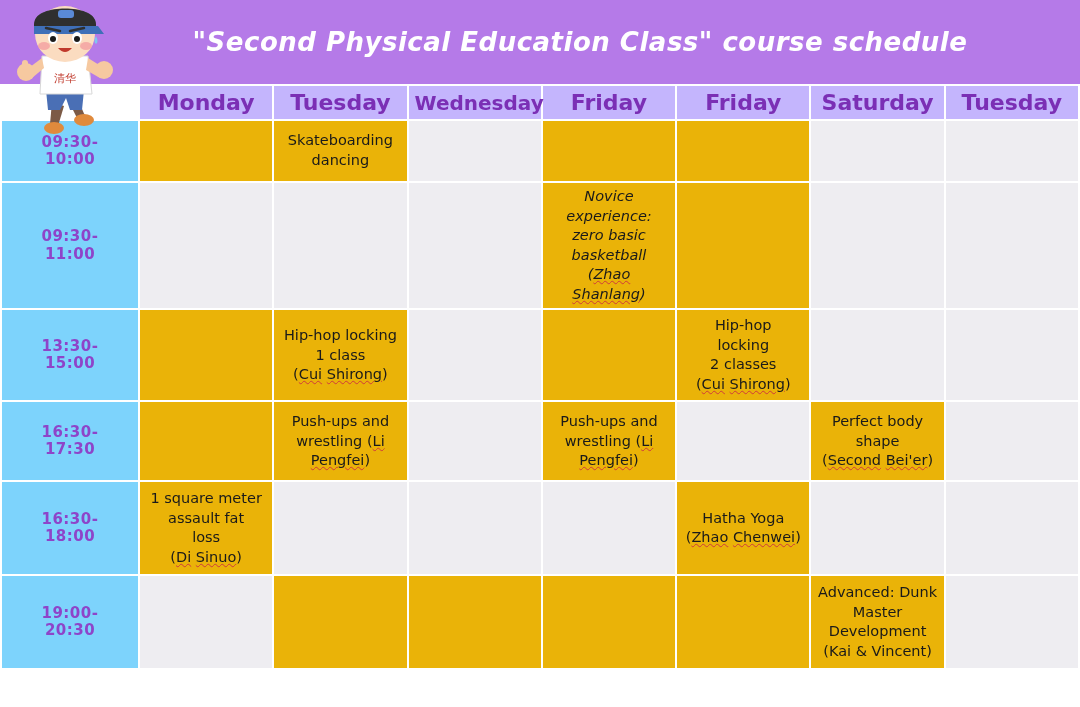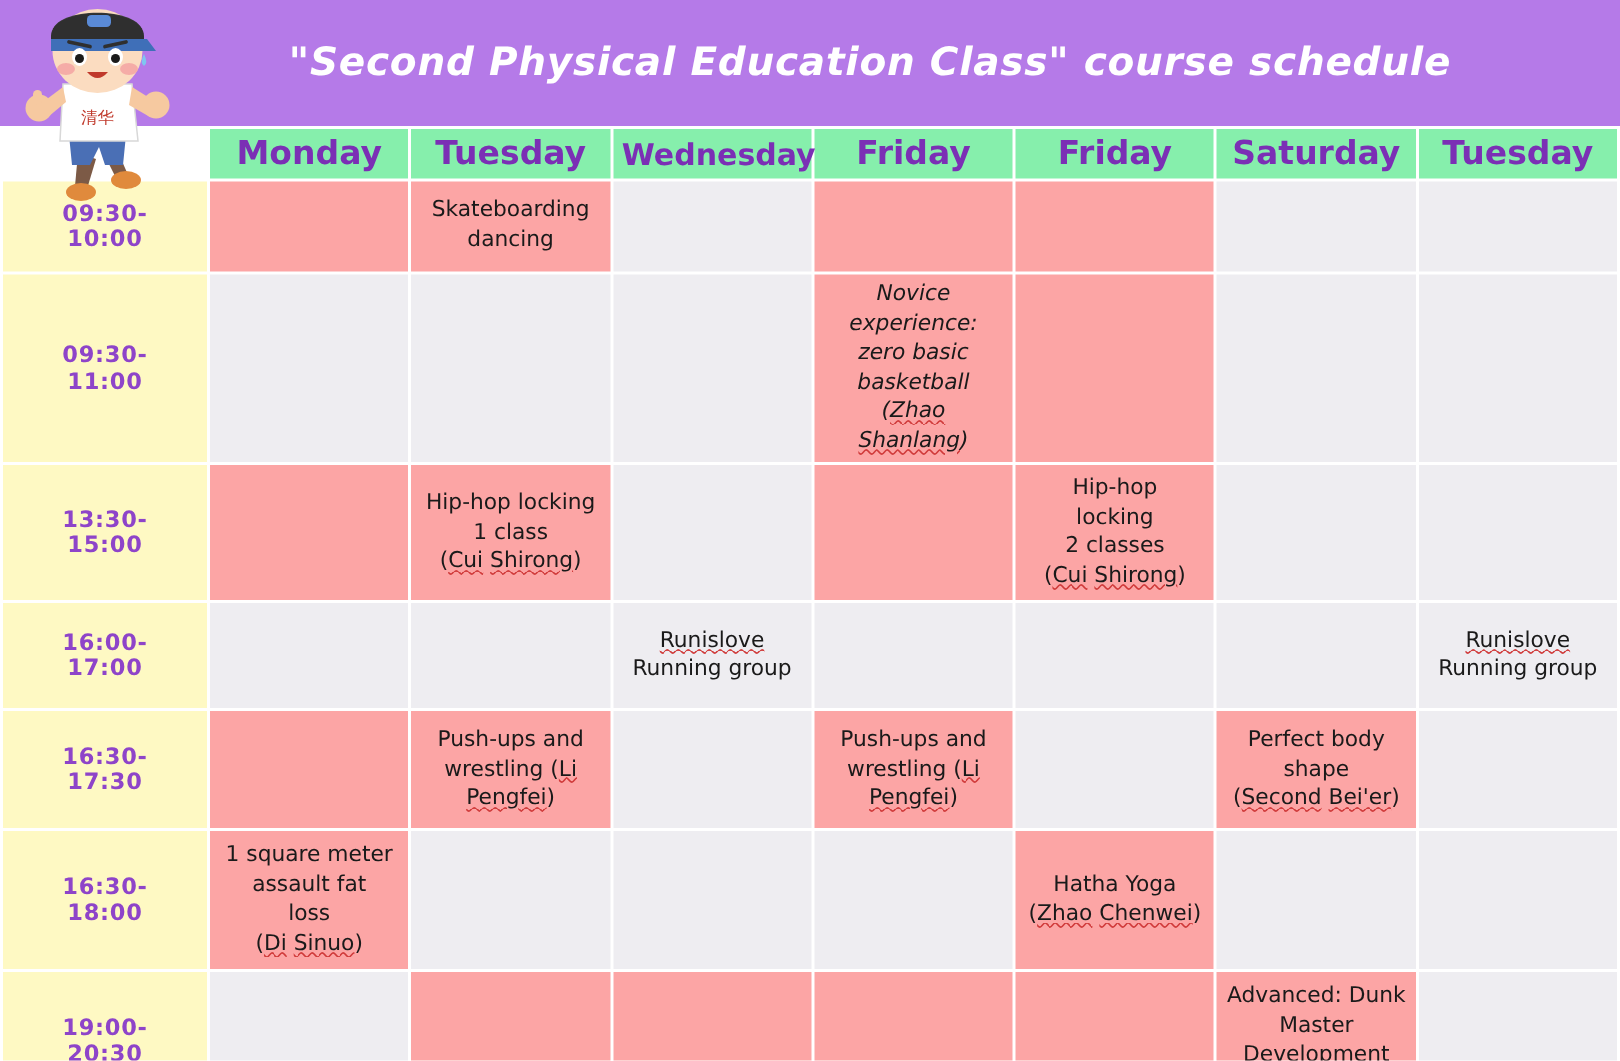--- a/index.html
+++ b/index.html
@@ -60,43 +60,43 @@
     padding: 4px 6px;
     vertical-align: middle;
     text-align: center;
   }
   th.corner {
     width: 124px;
     background: #ffffff;
     border: none;
   }
   th.dayhead {
-    background: #86efac;
+    background: #c4b5fd;
     color: #7b2fb5;
     font-size: 22px;
     font-weight: bold;
     font-family: "DejaVu Sans", sans-serif;
     padding-bottom: 10px;
     padding-top: 6px;
   }
   th.dayhead.wed {
     font-size: 20px;
   }
   td.timecell {
     width: 124px;
-    background: #fef9c3;
+    background: #7dd3fc;
     color: #8e44c9;
     font-size: 15px;
     font-weight: bold;
     font-family: "DejaVu Sans", sans-serif;
     line-height: 1.15;
     letter-spacing: 0.5px;
   }
   td.cell {
-    background: #fca5a5;
+    background: #eab308;
     font-size: 14.5px;
     color: #1a1a1a;
     line-height: 1.35;
     font-family: "DejaVu Sans", sans-serif;
   }
   td.cell.alt {
     background: #eeedf1;
   }
   .u-wavy {
     text-decoration: underline;
@@ -203,30 +203,20 @@
         <td class="timecell">13:30-<br>15:00</td>
         <td class="cell"></td>
         <td class="cell">Hip-hop locking<br>1 class<br>(<span class="u-wavy">Cui</span> <span class="u-wavy">Shirong</span>)</td>
         <td class="cell alt"></td>
         <td class="cell"></td>
         <td class="cell">Hip-hop<br>locking<br>2 classes<br>(<span class="u-wavy">Cui</span> <span class="u-wavy">Shirong</span>)</td>
         <td class="cell alt"></td>
         <td class="cell alt"></td>
       </tr>
 
-      <tr class="row16">
-        <td class="timecell">16:00-<br>17:00</td>
-        <td class="cell alt"></td>
-        <td class="cell alt"></td>
-        <td class="cell alt"><span class="u-wavy">Runislove</span><br>Running group</td>
-        <td class="cell alt"></td>
-        <td class="cell alt"></td>
-        <td class="cell alt"></td>
-        <td class="cell alt"><span class="u-wavy">Runislove</span><br>Running group</td>
-      </tr>
 
       <tr class="row1630">
         <td class="timecell">16:30-<br>17:30</td>
         <td class="cell"></td>
         <td class="cell">Push-ups and<br>wrestling (<span class="u-wavy">Li</span><br><span class="u-wavy">Pengfei</span>)</td>
         <td class="cell alt"></td>
         <td class="cell">Push-ups and<br>wrestling (<span class="u-wavy">Li</span><br><span class="u-wavy">Pengfei</span>)</td>
         <td class="cell alt"></td>
         <td class="cell">Perfect body<br>shape<br>(<span class="u-wavy">Second</span> <span class="u-wavy">Bei'er</span>)</td>
         <td class="cell alt"></td>

